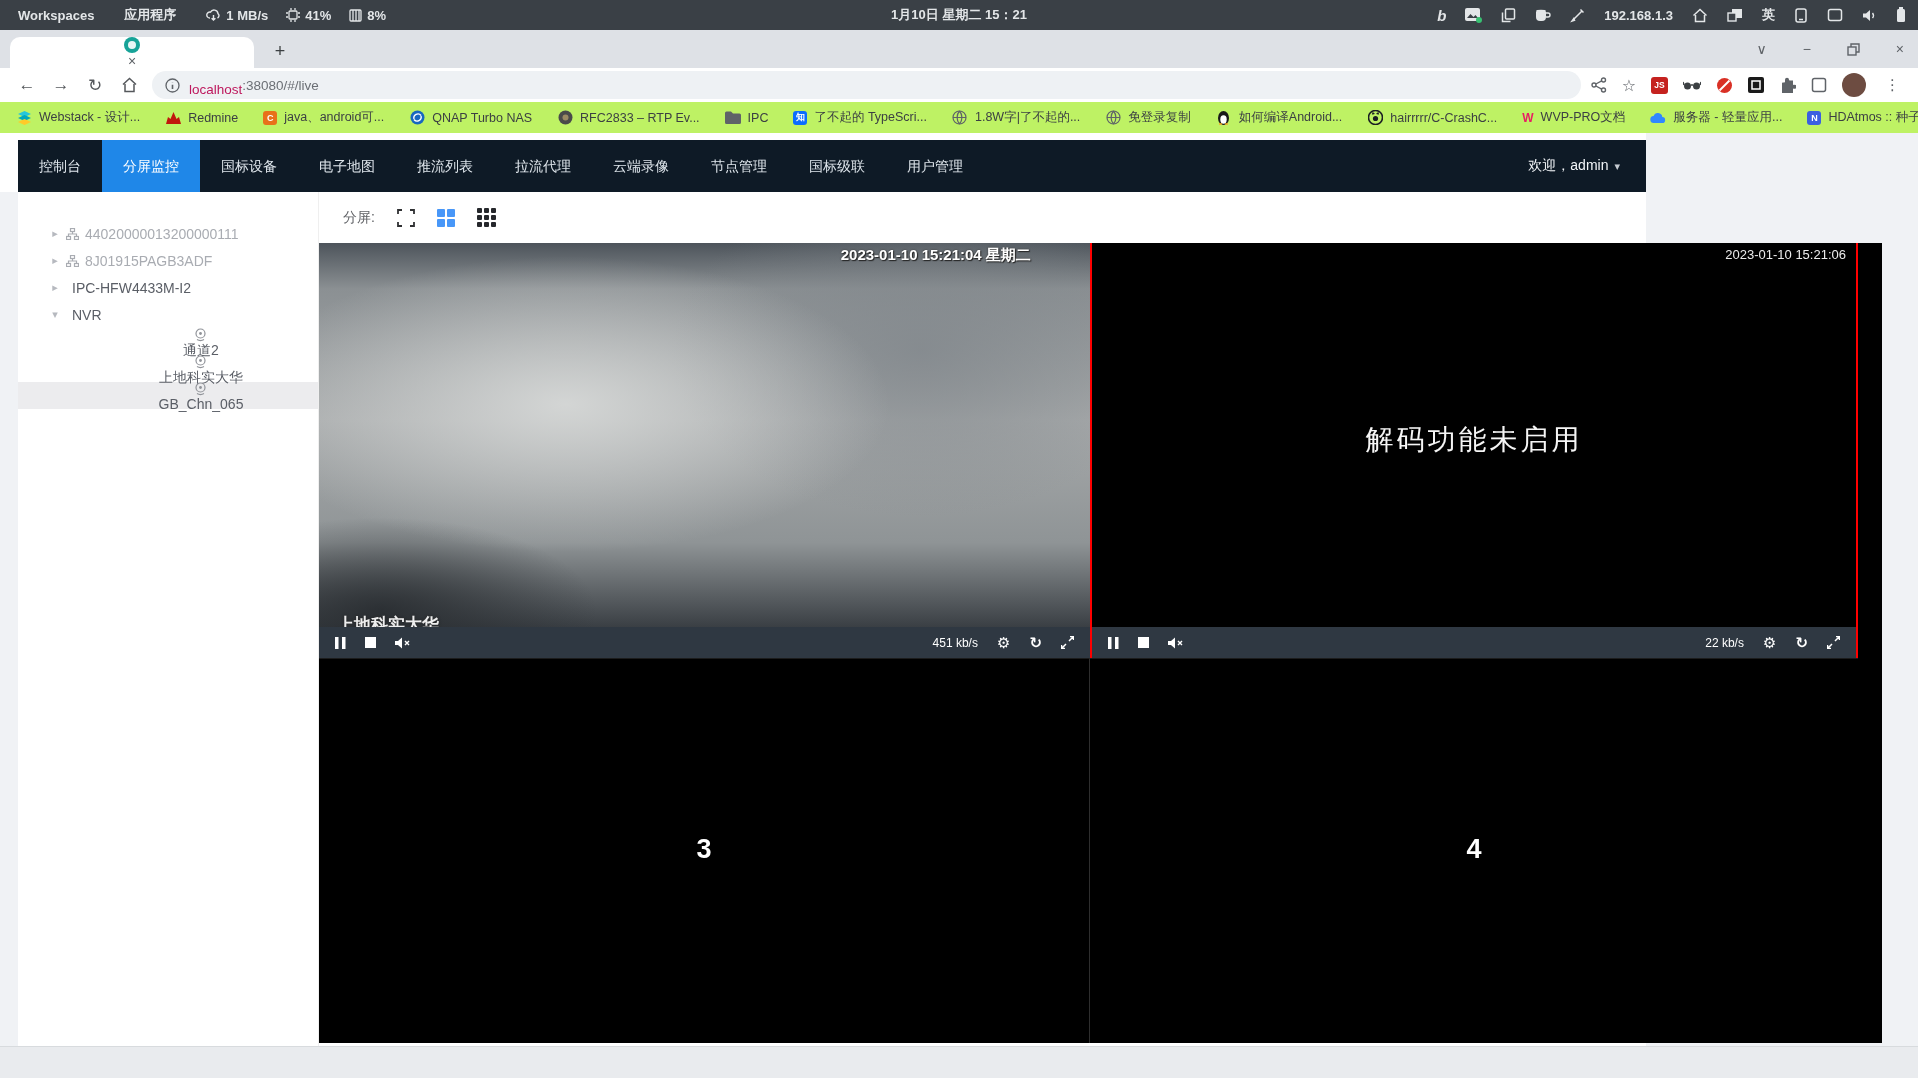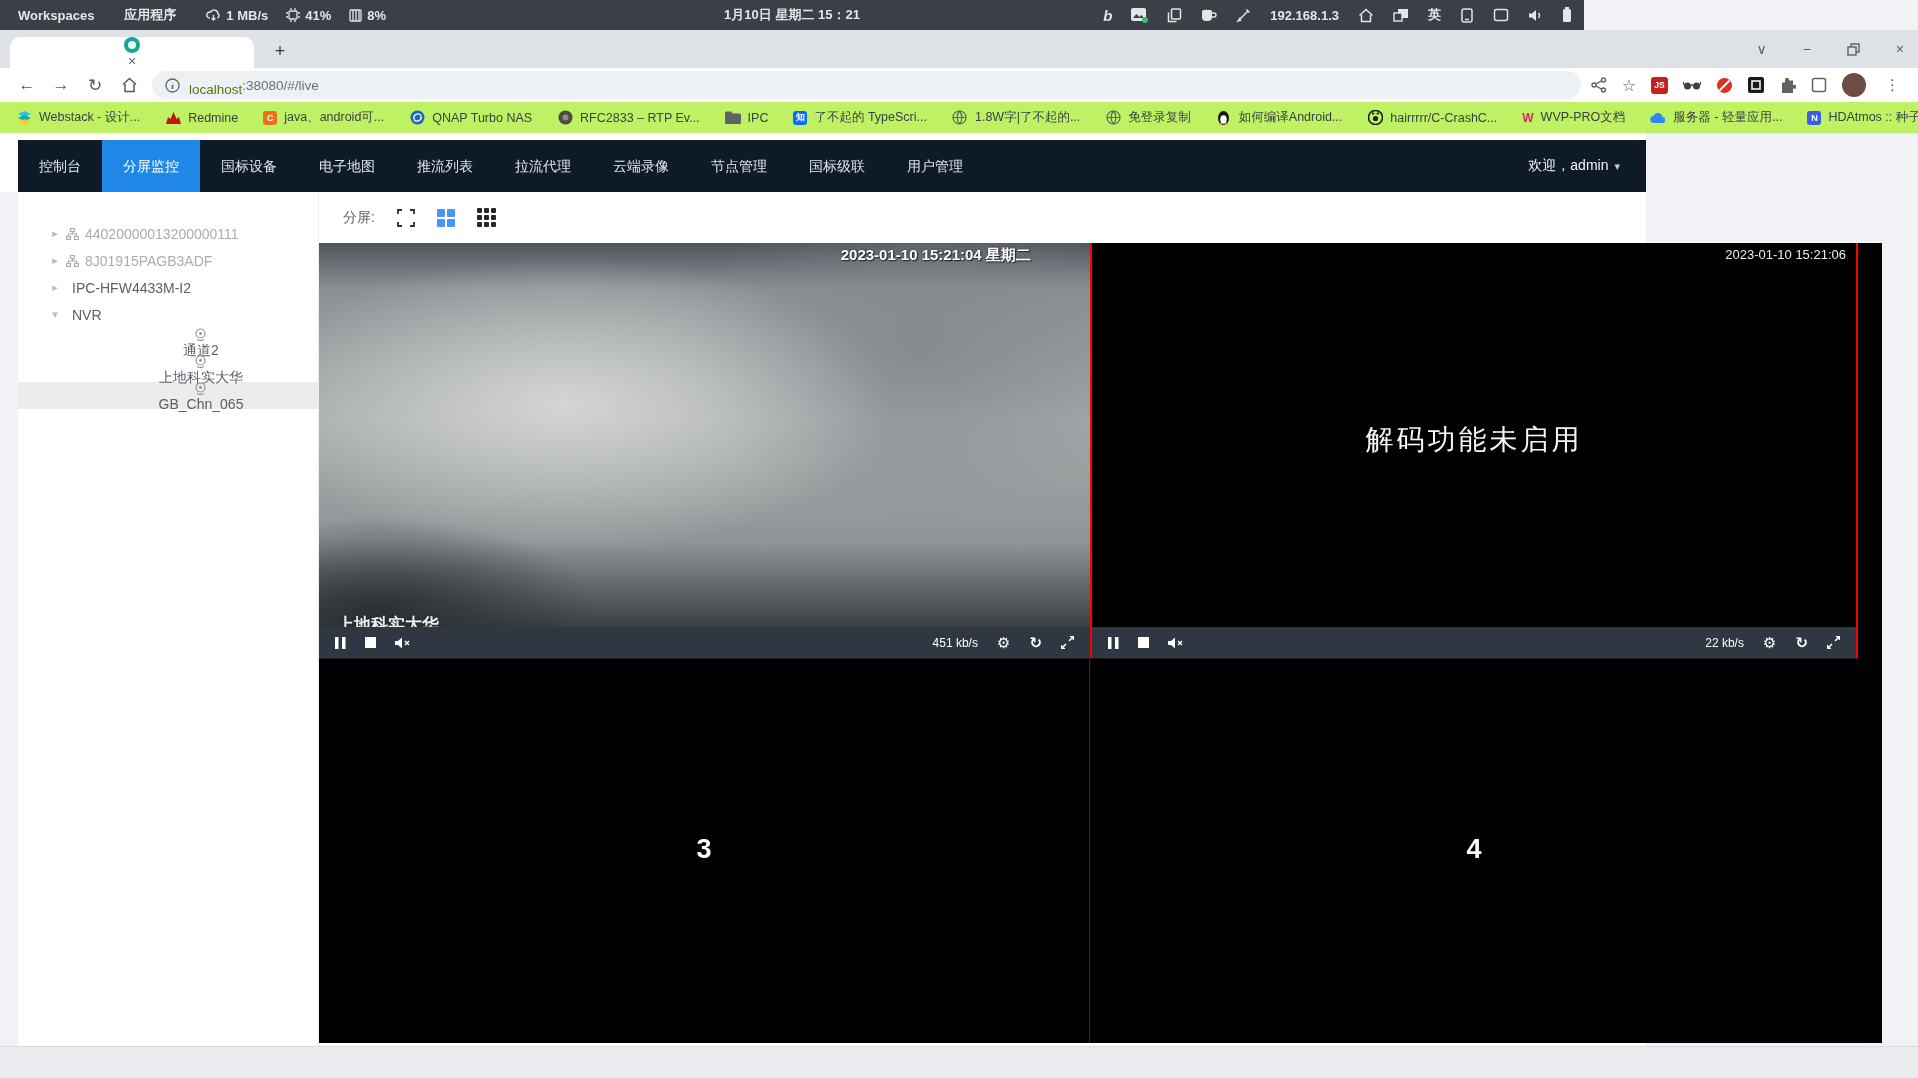--- a/index.html
+++ b/index.html
@@ -1,21 +1,21 @@
 <!DOCTYPE html>
 <html><head>
 <meta charset="utf-8">
 <style>
   html,body{margin:0;padding:0;width:1918px;height:1078px;overflow:hidden;
     background:#f0f2f5;font-family:"Liberation Sans","DejaVu Sans",sans-serif;
     -webkit-font-smoothing:antialiased;}
   svg{display:block;}
 
   
-  .system-bar{position:absolute;left:0;top:0;width:1584px;height:30px;background:#3a4046;
+  .system-bar{position:absolute;left:0;top:0;width:1918px;height:30px;background:#3a4046;
     color:#e3e6e8;display:flex;align-items:center;font-size:13px;}
   .sb-left{display:flex;align-items:center;gap:30px;margin-left:18px;font-weight:700;z-index:2;}
   .sb-stats{display:flex;align-items:center;gap:18px;font-weight:700;justify-content:flex-end;}
   .sb-stat{display:flex;align-items:center;gap:5px;}
   .sb-center{position:absolute;left:0;right:0;text-align:center;font-weight:700;z-index:1;}
   .sb-right{margin-left:auto;display:flex;align-items:center;gap:19px;margin-right:12px;z-index:2;}
   .sb-right .txt{font-weight:700;}
   .bing-b{font-weight:700;font-size:15px;font-style:italic;}
 
   
@@ -31,21 +31,21 @@
     line-height:27px;font-size:18px;color:#3c4043;}
   .win-ctl{position:absolute;right:14px;top:0;height:38px;display:flex;align-items:center;
     gap:36px;color:#5f6368;font-size:14px;}
 
   
   .url-bar{position:absolute;left:0;top:68px;width:1918px;height:34px;background:#fff;
     display:flex;align-items:center;padding:0 10px;box-sizing:border-box;color:#5f6368;}
   .nav-ico{width:34px;text-align:center;font-size:17px;color:#55585c;flex:none;}
   .omnibox{height:28px;background:#eef1f4;border-radius:14px;flex:1;margin:0 10px 0 6px;
     display:flex;align-items:center;padding:0 13px;font-size:13.5px;min-width:0;}
-  .url-host{color:#4d7c0f;margin-top:8px;}
+  .url-host{color:#be185d;margin-top:8px;}
   .url-rest{color:#6b6f75;}
   .rt-icos{display:flex;align-items:center;gap:15px;margin-right:4px;}
   .badge{width:17px;height:17px;border-radius:3px;display:flex;align-items:center;justify-content:center;
     color:#fff;font-size:8.5px;font-weight:700;flex:none;}
   .avatar{width:24px;height:24px;border-radius:50%;background:#6d4c41;flex:none;}
   .kebab{font-size:15px;color:#5f6368;padding:0 4px;}
 
   
   .bookmarks{position:absolute;left:0;top:102px;width:1918px;height:31px;background:#bef264;
     display:flex;align-items:center;gap:25px;padding:0 16px;box-sizing:border-box;

